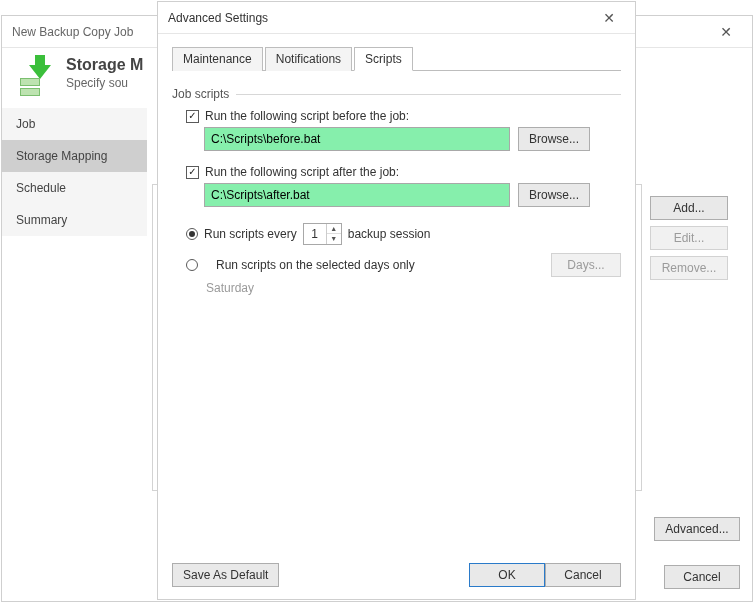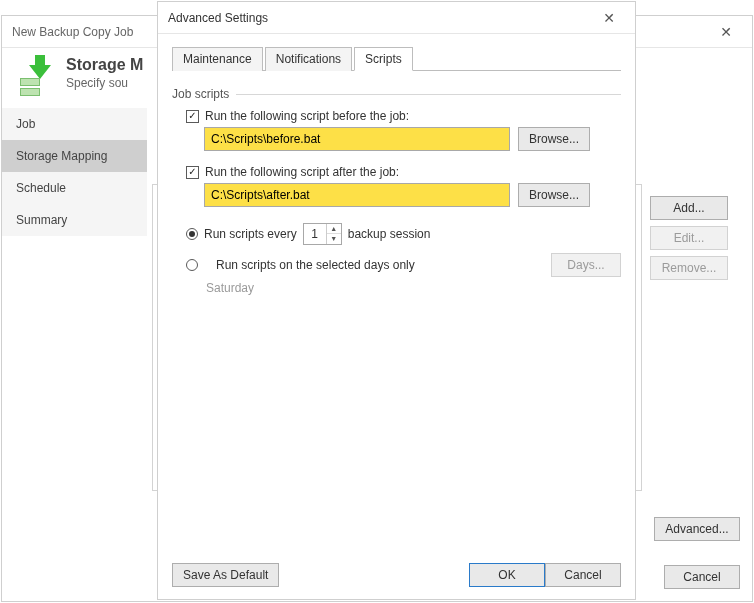--- a/index.html
+++ b/index.html
@@ -168,21 +168,21 @@
     border: 1px solid #5a5a5a;
     display: inline-flex; align-items: center; justify-content: center;
     font-size: 10px; color: #222; background:#fff;
   }
   .chk.checked::after { content: "✓"; line-height: 1; }
   .row-indent { margin-left: 32px; display:flex; gap:8px; align-items:center; }
   .txt-input {
     border: 1px solid #a8a8a8;
     height: 24px;
     padding: 0 6px;
-    background: #fde047;
+    background: #86efac;
     font: inherit;
     width: 306px;
   }
   .radio-row {
     display: flex; align-items: center; gap: 6px;
     margin: 10px 0 4px 14px;
   }
   .radio {
     width: 12px; height: 12px; border-radius: 50%;
     border: 1px solid #5a5a5a; background:#fff;

